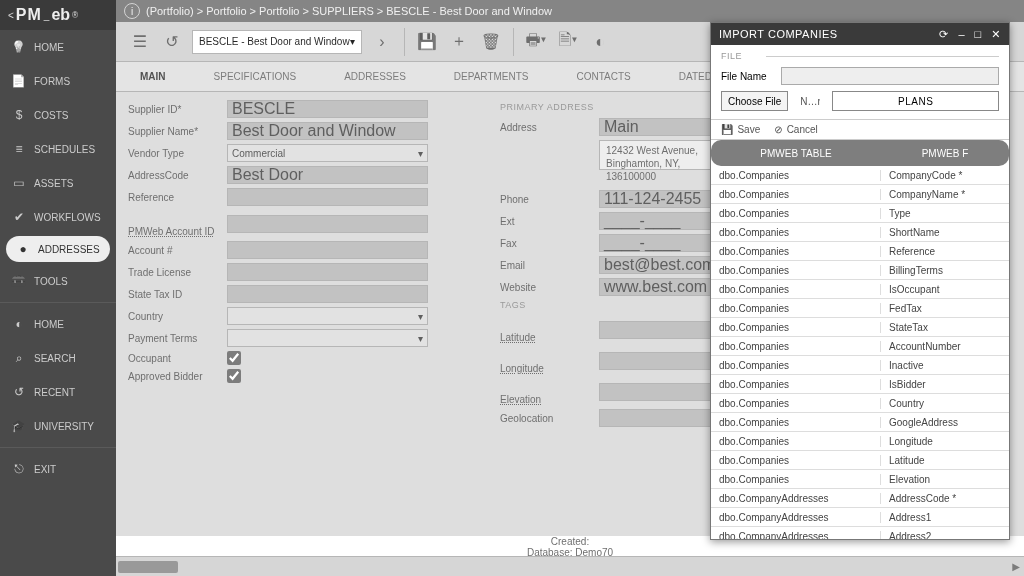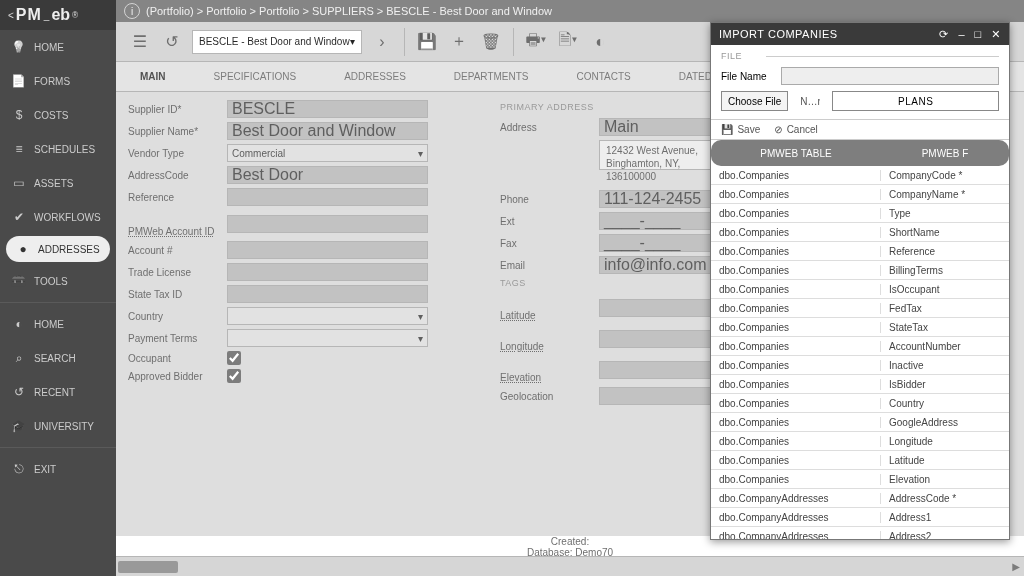--- a/index.html
+++ b/index.html
@@ -265,21 +265,25 @@
             <div class="form-row">
               <label>Ext</label>
               <div class="inp small">____-____</div>
             </div>
             <div class="form-row">
               <label>Fax</label>
               <div class="inp small">____-____</div>
             </div>
             <div class="form-row">
               <label>Email</label>
-              <div class="inp small">info@info.com</div>
+              <div class="inp small">best@best.com</div>
+            </div>
+            <div class="form-row">
+              <label>Website</label>
+              <div class="inp small">www.best.com</div>
             </div>
           </div>
         <div class="section-h" style="margin-top:4px">TAGS</div>
         <div id="geo">
             <div class="form-row">
               <label class="link">Latitude</label>
               <div class="inp small"></div>
             </div>
             <div class="form-row">
               <label class="link">Longitude</label>

